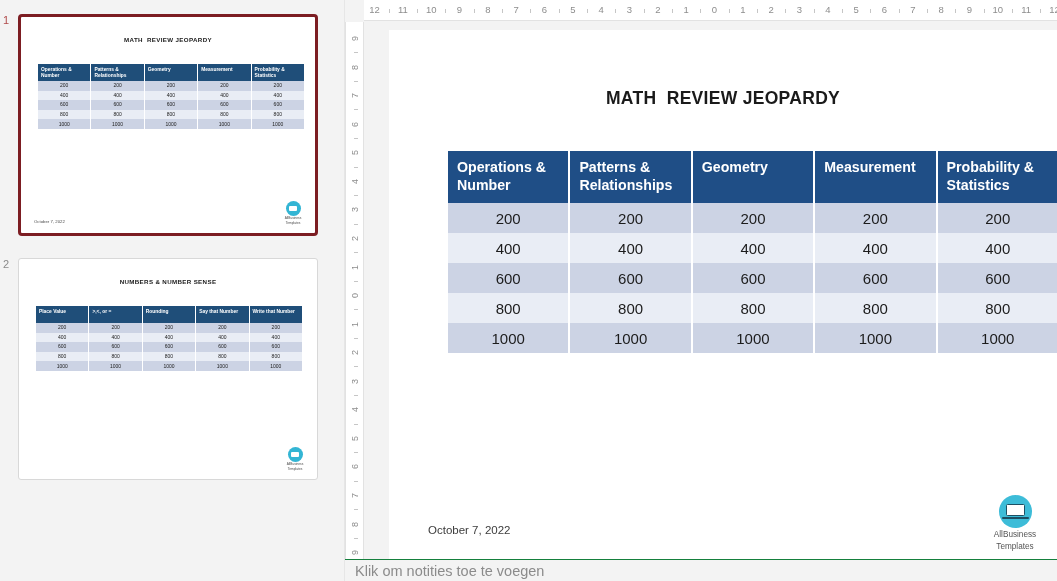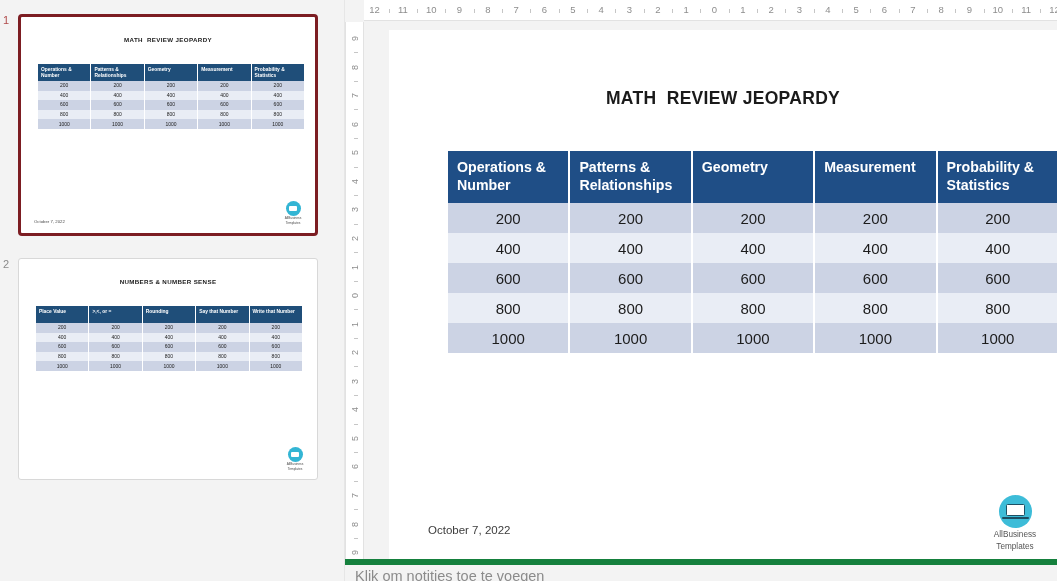--- a/index.html
+++ b/index.html
@@ -304,21 +304,21 @@
   }
 
   
   #notes-pane {
     position: absolute;
     left: 345px;
     top: 559px;
     width: 712px;
     height: 22px;
     background: #f3f3f3;
-    border-top: 6px solid #15803d;
+    border-top: 1px solid #15803d;
   }
   #notes-placeholder {
     position: absolute;
     left: 10px;
     top: 3px;
     font-size: 14.5px;
     color: #8b8b8b;
   }
 
   #panel-divider {

